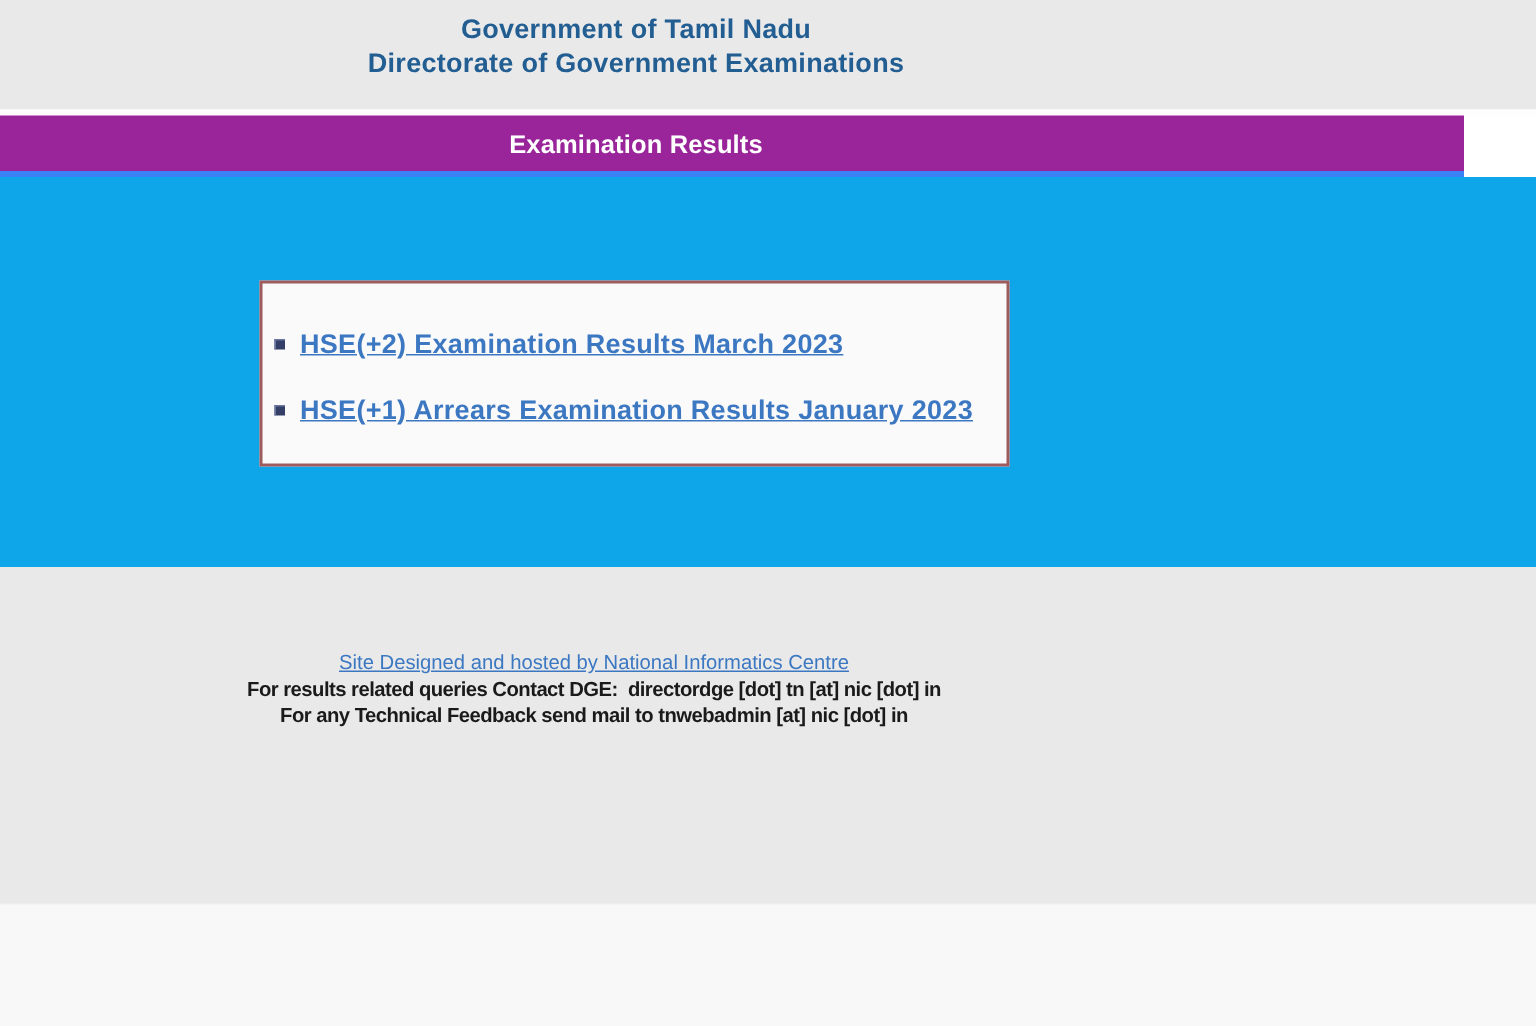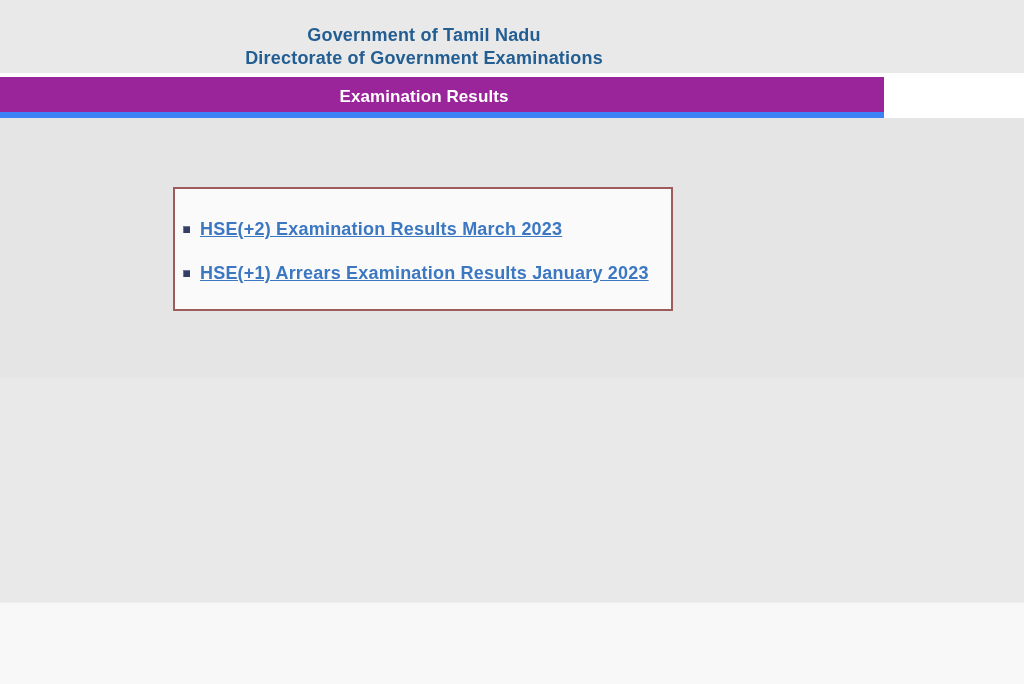--- a/index.html
+++ b/index.html
@@ -22,21 +22,21 @@
   .site-header {
     position: absolute;
     top: 0; left: 0;
     width: 1024px;
     height: 73px;
     background: var(--header-bg, #e9e9e9);
   }
   .hdr-inner {
     width: 848px;
     text-align: center;
-    padding-top: 24px;
+    padding-top: 8px;
   }
   .hdr-line {
     color: var(--header-text, #235e93);
     font-size: 18px;
     font-weight: bold;
     line-height: 23px;
     letter-spacing: 0.2px;
   }
 
   
@@ -45,24 +45,24 @@
     top: 73px; left: 0;
     width: 1024px;
     height: 4px;
     background: #fdfdfd;
   }
 
   
   .banner {
     position: absolute;
     top: 77px; left: 0;
-    width: 884px;
+    width: 976px;
     height: 41px;
     background: var(--banner-bg, #9a259a);
-    border-bottom: 6px solid #3b82f6;
+    border-bottom: 4px solid #3b82f6;
     box-sizing: border-box;
   }
   .banner-inner {
     width: 848px;
     height: 40px;
     display: flex;
     align-items: center;
     justify-content: center;
   }
   .banner-text {
@@ -71,21 +71,21 @@
     font-weight: bold;
     letter-spacing: 0.1px;
   }
 
   
   .content {
     position: absolute;
     top: 118px; left: 0;
     width: 1024px;
     height: 260px;
-    background: #e5e5e5;
+    background: #0ea5e9;
   }
   .results-box {
     position: absolute;
     top: 69px;  
     left: 173px;
     width: 500px;
     height: 124px;
     border: 2px solid var(--box-border, #9d5b5b);
     box-sizing: border-box;
     background: #fbfafb;
@@ -202,20 +202,27 @@
       <div class="result-row">
         <span class="bullet"></span>
         <a class="result-link" href="#">HSE(+1) Arrears Examination Results January 2023</a>
       </div>
 
     </div>
   </main>
 
   <footer class="site-footer">
 
+    <div class="footer-links">
+      <div>
+        <a class="nic-link" href="#">Site Designed and hosted by National Informatics Centre</a>
+      </div>
+      <div class="contact-line">For results related queries Contact DGE:  directordge [dot] tn [at] nic [dot] in</div>
+      <div class="contact-line">For any Technical Feedback send mail to tnwebadmin [at] nic [dot] in</div>
+    </div>
 
     <div class="disclaimer">
     </div>
 
   </footer>
 
   <div class="bottom-band"></div>
 
 </div>
 

